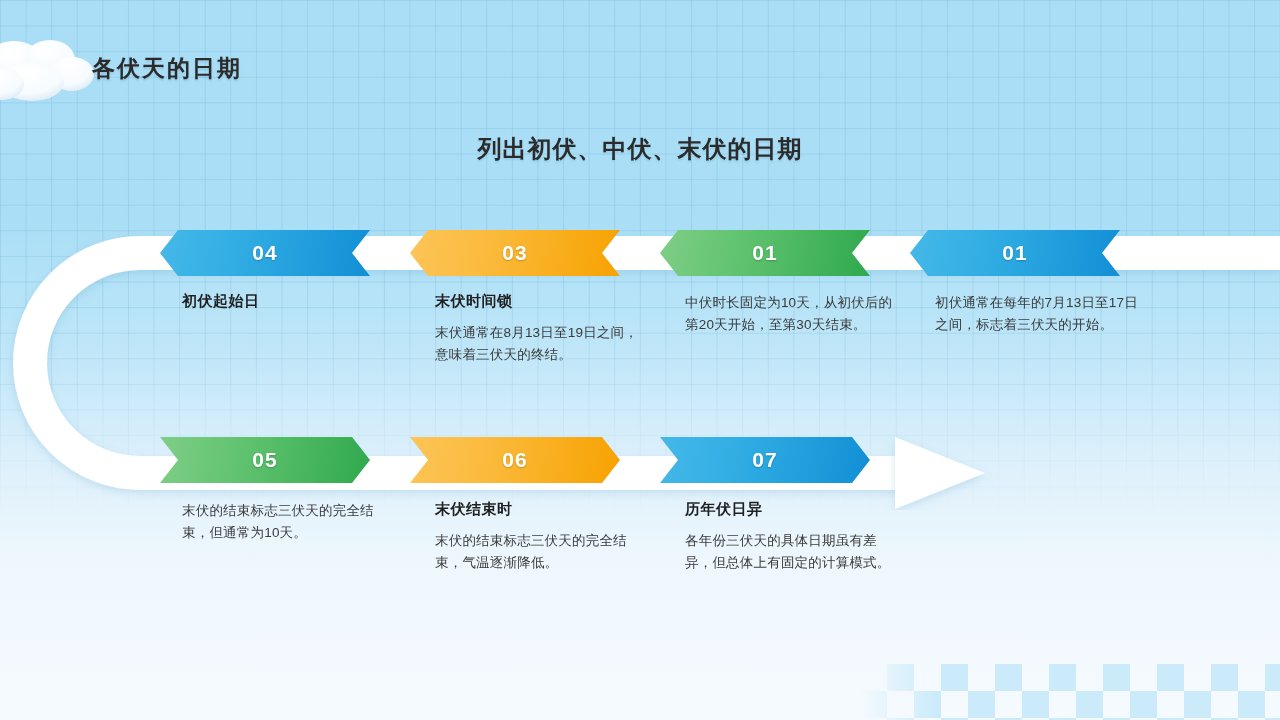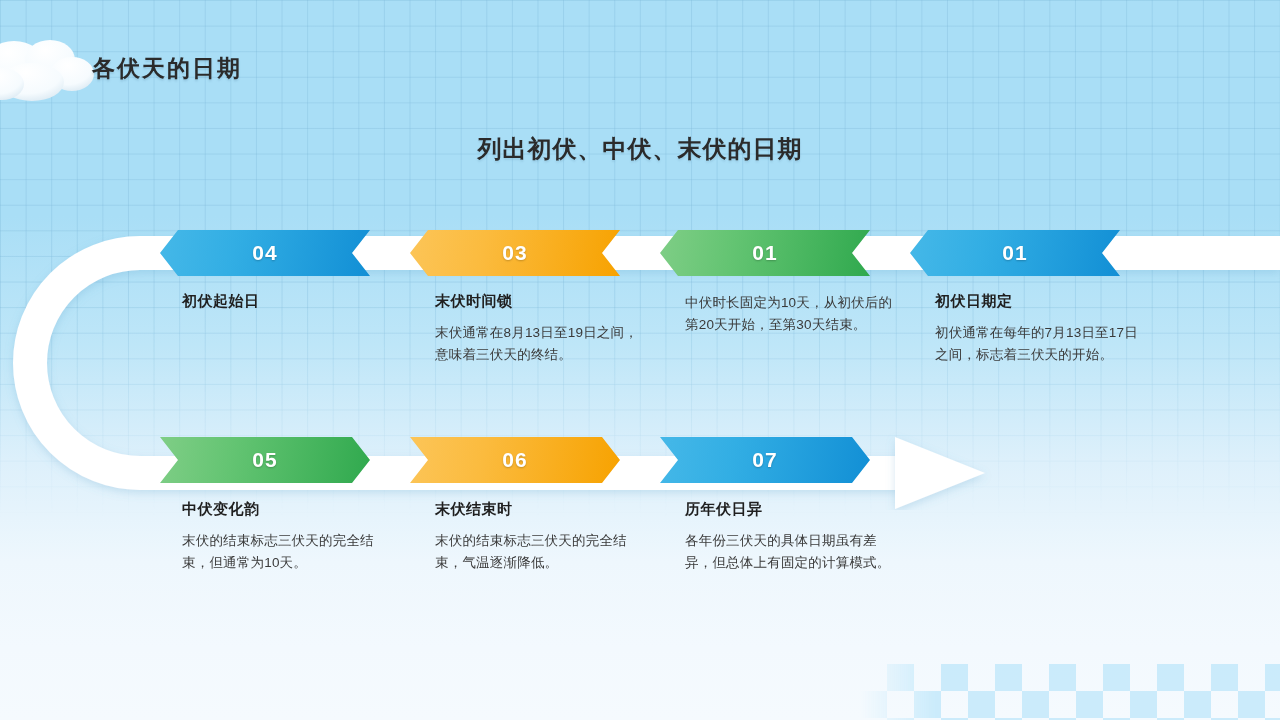--- a/index.html
+++ b/index.html
@@ -237,26 +237,24 @@
     <h3>初伏起始日</h3>
   </div>
   <div class="col col-top" style="left:435px">
     <h3>末伏时间锁</h3>
     <p>末伏通常在8月13日至19日之间，意味着三伏天的终结。</p>
   </div>
   <div class="col col-top" style="left:685px">
     <p>中伏时长固定为10天，从初伏后的第20天开始，至第30天结束。</p>
   </div>
   <div class="col col-top" style="left:935px">
-    <h3>初伏日期定</h3>
     <p>初伏通常在每年的7月13日至17日之间，标志着三伏天的开始。</p>
   </div>
 
   <div class="col col-bot" style="left:182px">
-    <h3>中伏变化韵</h3>
     <p>末伏的结束标志三伏天的完全结束，但通常为10天。</p>
   </div>
   <div class="col col-bot" style="left:685px">
     <h3>历年伏日异</h3>
     <p>各年份三伏天的具体日期虽有差异，但总体上有固定的计算模式。</p>
   </div>
   <div class="col col-bot" style="left:435px">
     <h3>末伏结束时</h3>
     <p>末伏的结束标志三伏天的完全结束，气温逐渐降低。</p>
   </div>

